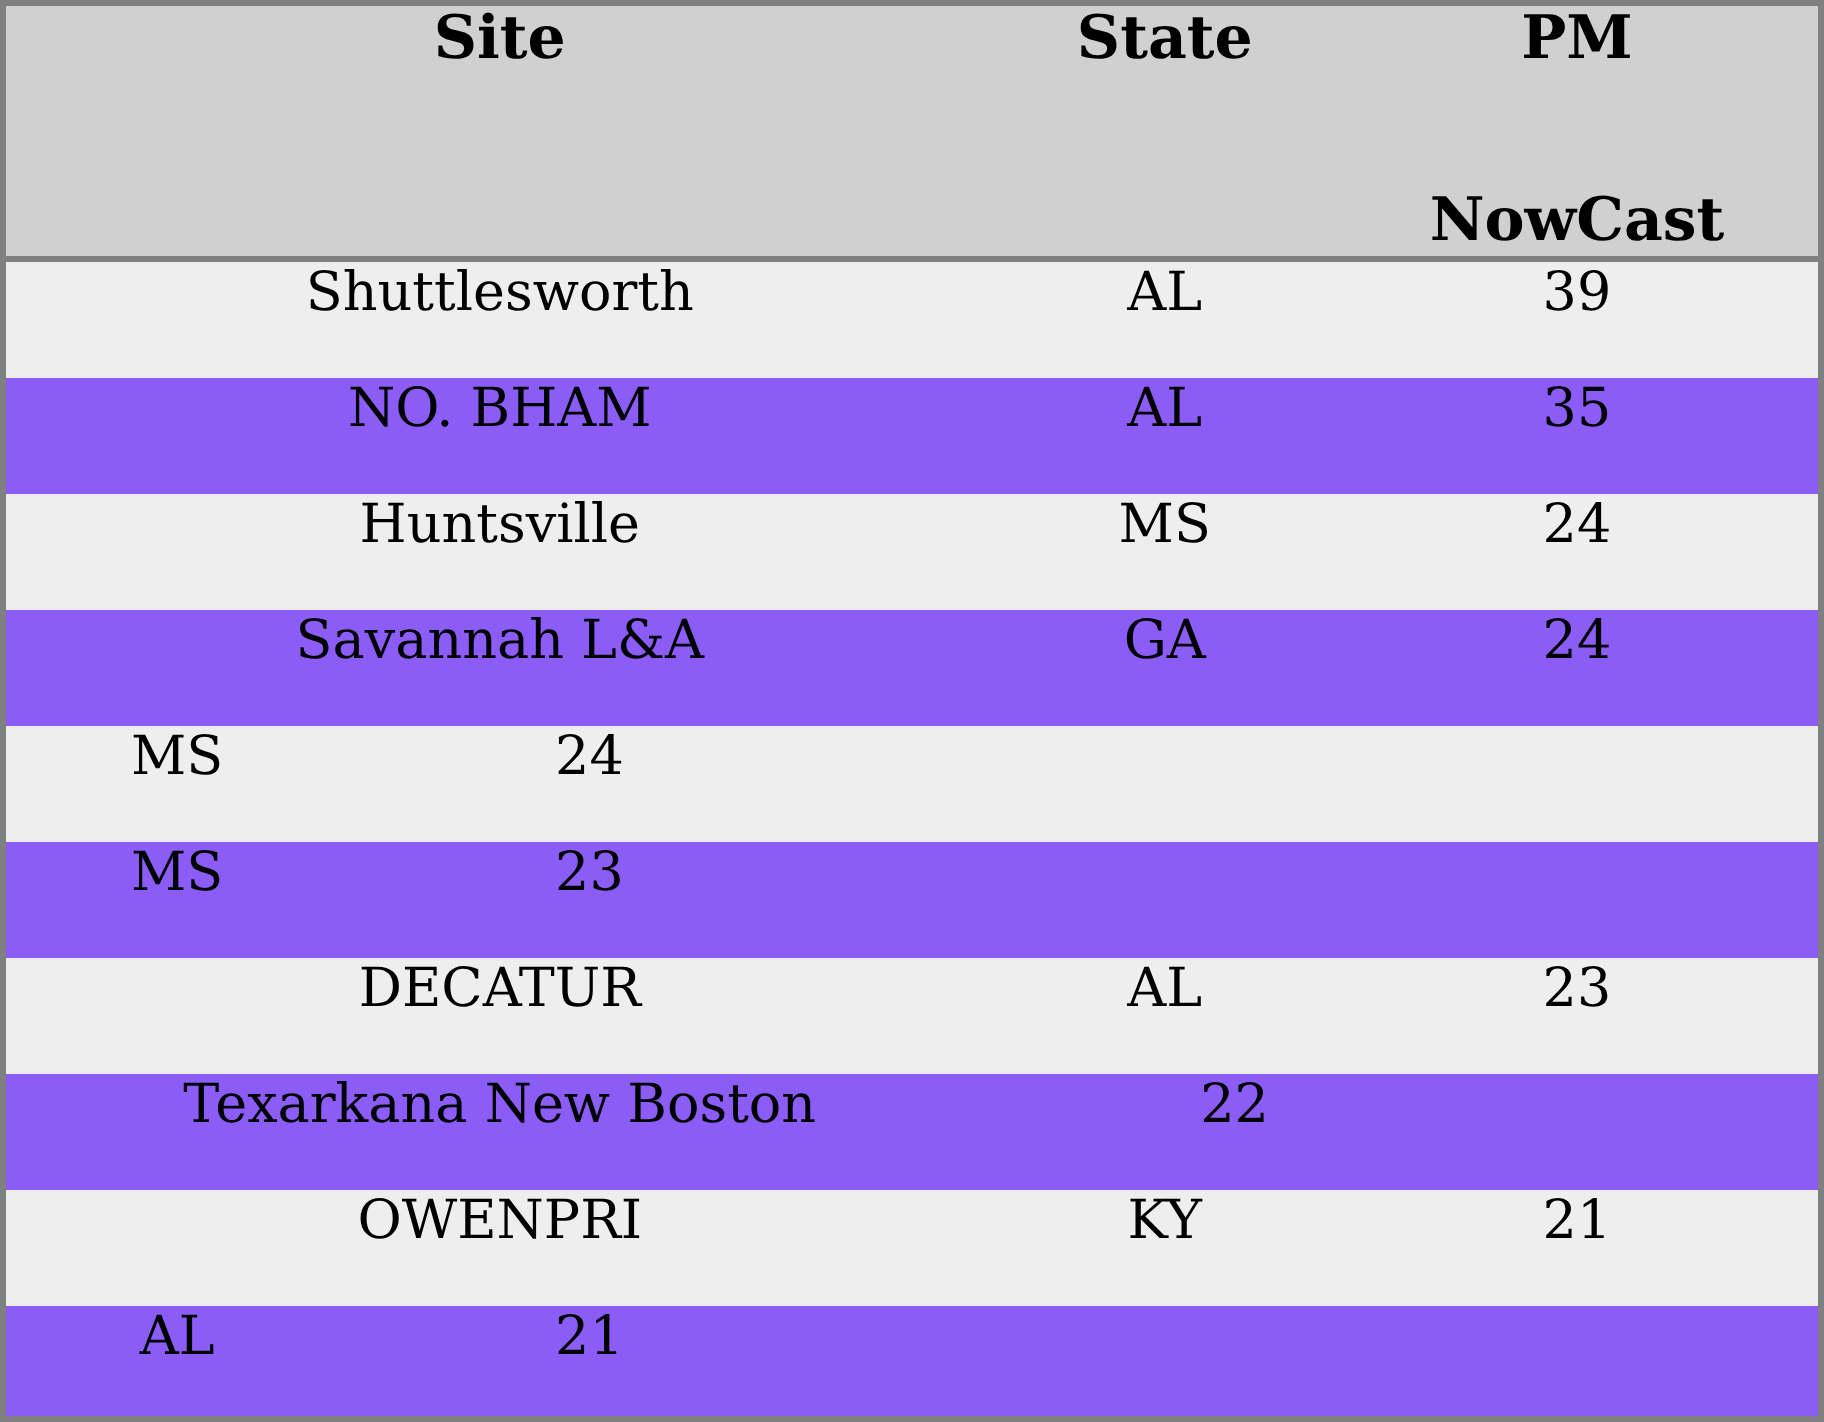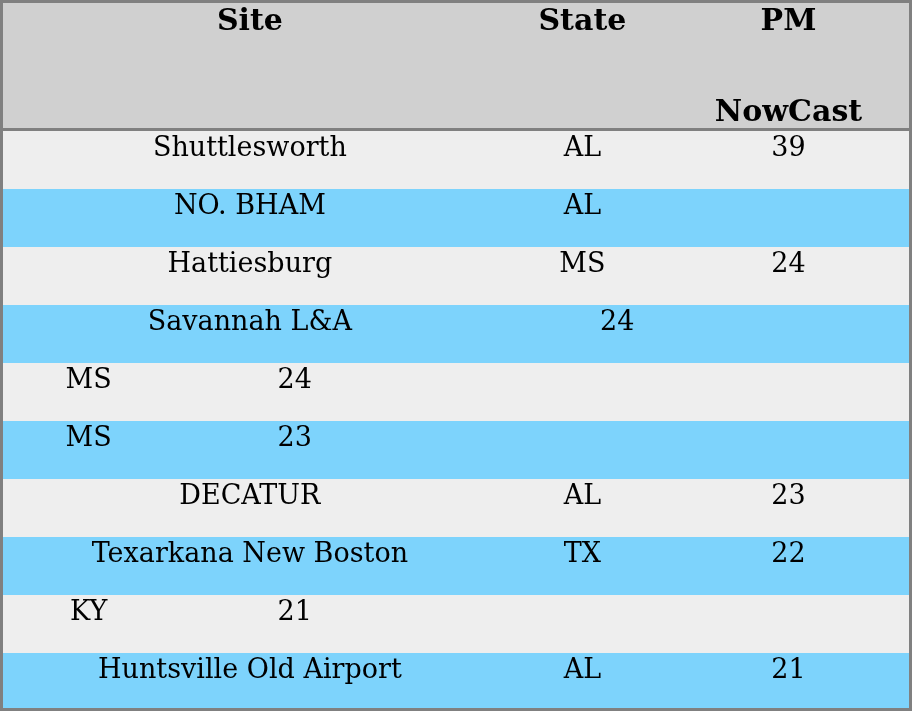--- a/index.html
+++ b/index.html
@@ -34,21 +34,21 @@
     text-align: center;
     line-height: 1.15;
   }
   .col-site  { width: 54.5%; }
   .col-state { width: 18.9%; }
   .col-pm    { width: 26.6%; }
   .tr {
     display: flex;
     height: 58px;
     font-size: 27px;
-    background: #7dd3fc;
+    background: #8b5cf6;
   }
   .tr:nth-child(odd) {
     background: #eeeeee;
   }
   .hline { display: block; }
 </style>
 </head>
 <body>
 
 <div class="table-wrap">
@@ -70,30 +70,32 @@
 
     <div class="tr">
       <div class="td col-site">Shuttlesworth</div>
       <div class="td col-state">AL</div>
       <div class="td col-pm">39</div>
     </div>
 
     <div class="tr">
       <div class="td col-site">NO. BHAM</div>
       <div class="td col-state">AL</div>
+      <div class="td col-pm">35</div>
     </div>
 
     <div class="tr">
-      <div class="td col-site">Hattiesburg</div>
+      <div class="td col-site">Huntsville</div>
       <div class="td col-state">MS</div>
       <div class="td col-pm">24</div>
     </div>
 
     <div class="tr">
       <div class="td col-site">Savannah L&amp;A</div>
+      <div class="td col-state">GA</div>
       <div class="td col-pm">24</div>
     </div>
 
     <div class="tr">
       <div class="td col-state">MS</div>
       <div class="td col-pm">24</div>
     </div>
 
     <div class="tr">
       <div class="td col-state">MS</div>
@@ -101,29 +103,28 @@
     </div>
 
     <div class="tr">
       <div class="td col-site">DECATUR</div>
       <div class="td col-state">AL</div>
       <div class="td col-pm">23</div>
     </div>
 
     <div class="tr">
       <div class="td col-site">Texarkana New Boston</div>
-      <div class="td col-state">TX</div>
       <div class="td col-pm">22</div>
     </div>
 
     <div class="tr">
+      <div class="td col-site">OWENPRI</div>
       <div class="td col-state">KY</div>
       <div class="td col-pm">21</div>
     </div>
 
     <div class="tr">
-      <div class="td col-site">Huntsville Old Airport</div>
       <div class="td col-state">AL</div>
       <div class="td col-pm">21</div>
     </div>
 
   </div>
 </div>
 
 </body></html>

